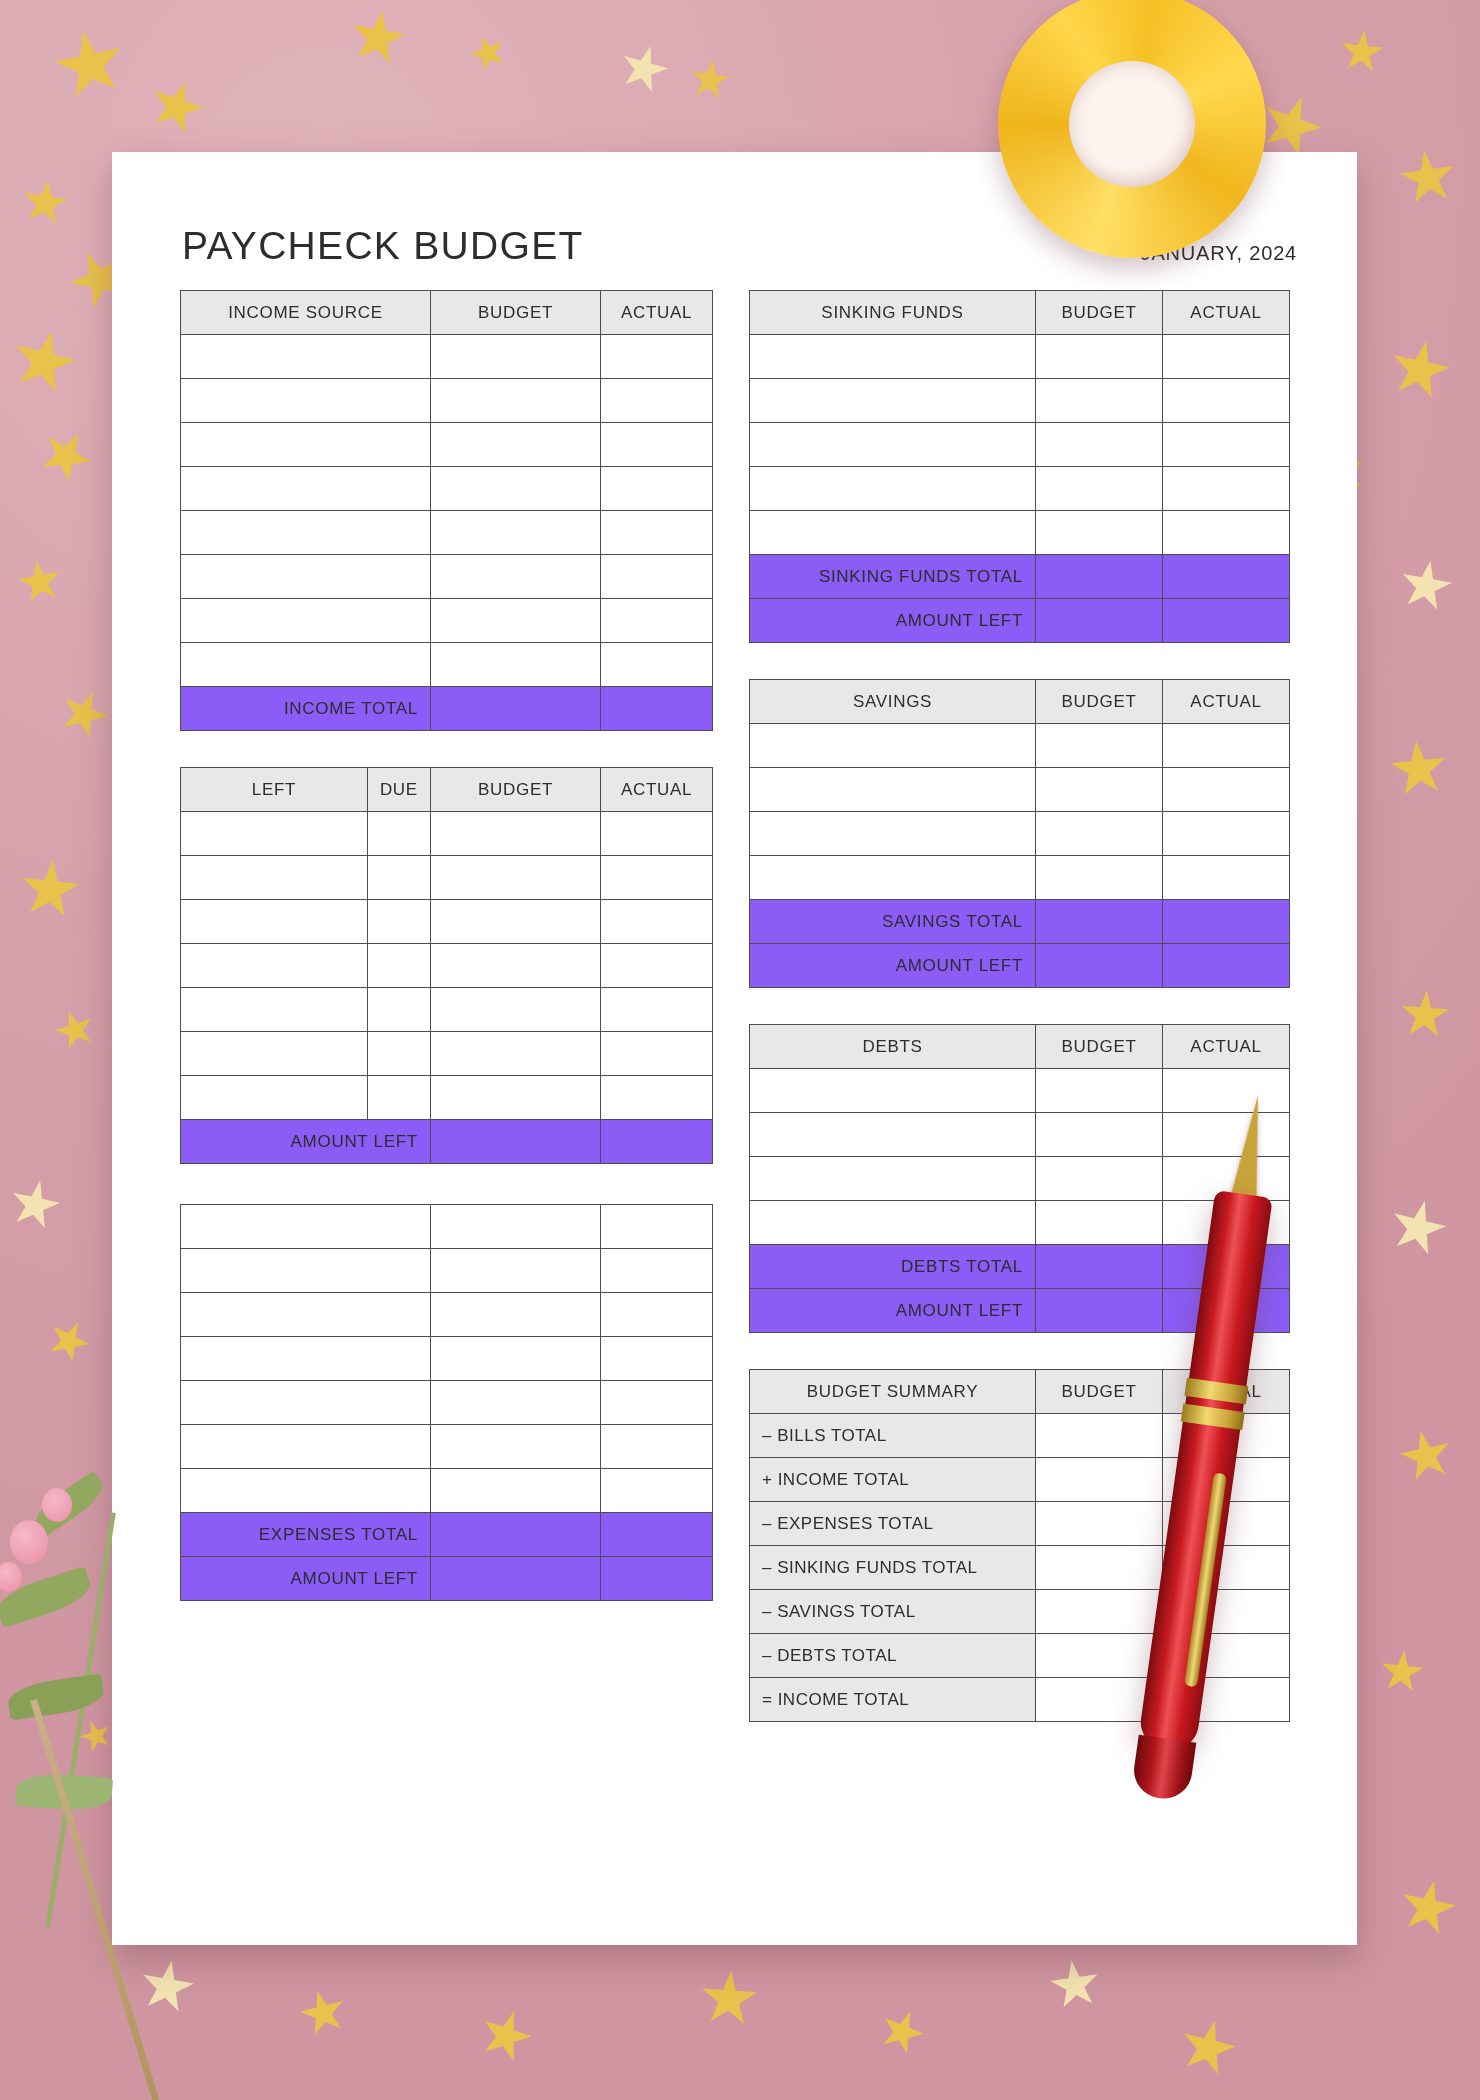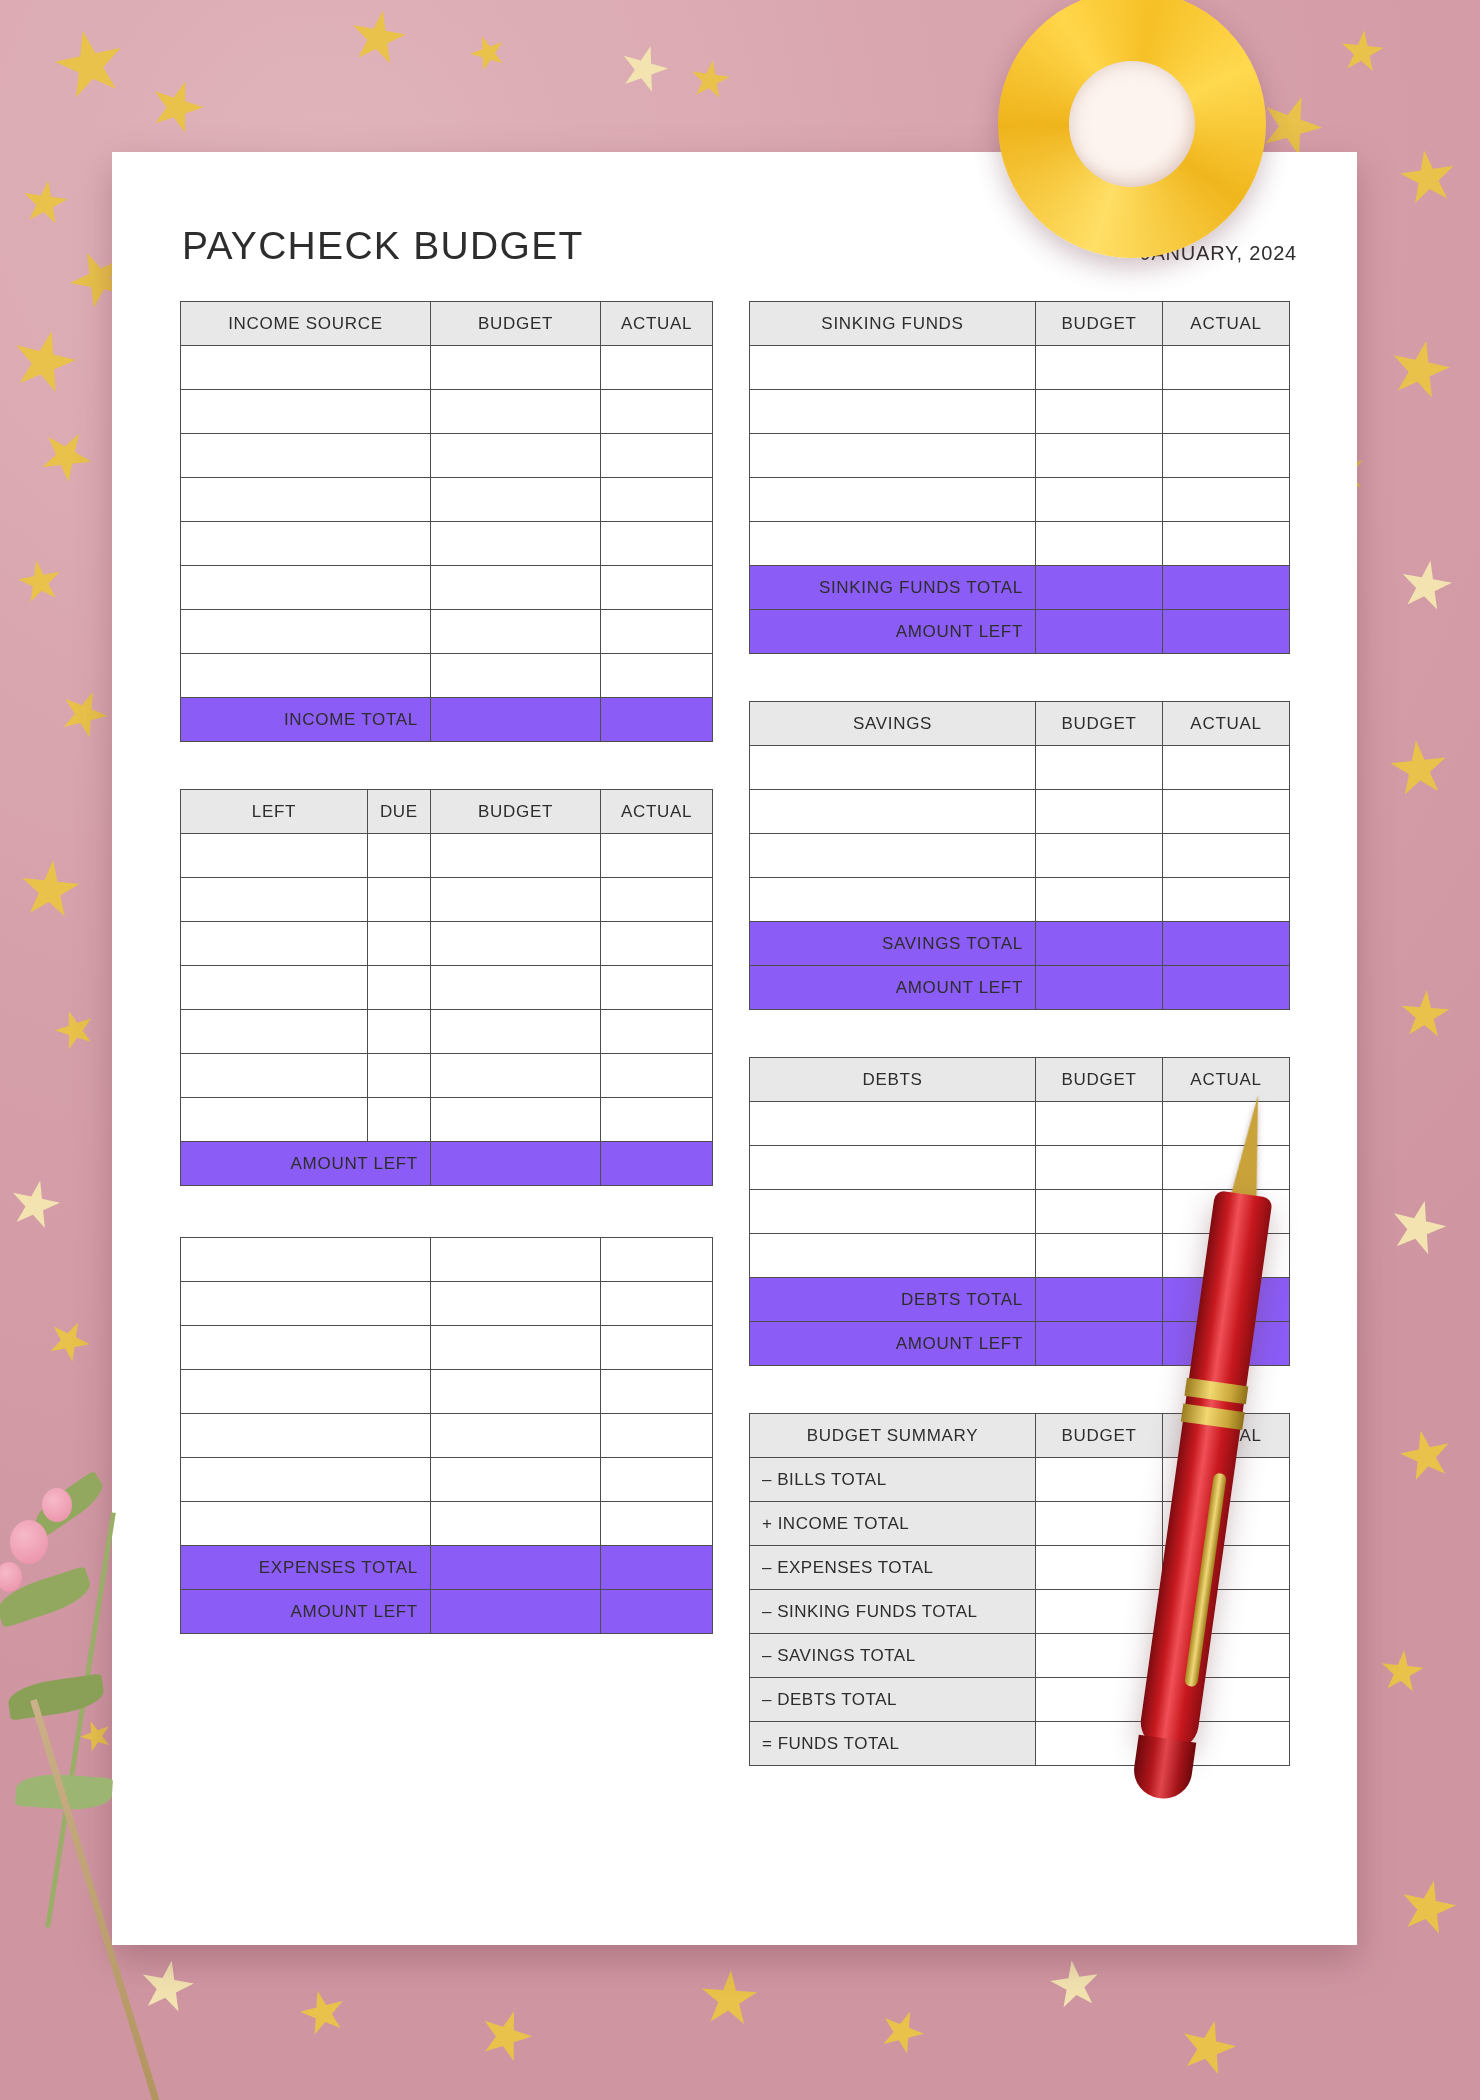--- a/index.html
+++ b/index.html
@@ -94,21 +94,20 @@
     flex-direction: column;
   }
   .col-left { width: 533px; }
   .col-right { width: 540px; }
 
   
   table.budget-table {
     border-collapse: collapse;
     width: 100%;
     table-layout: fixed;
-    margin-top: 11px;
   }
   table.budget-table td,
   table.budget-table th {
     border: 1px solid #4d4d4d;
     height: 43px;
     padding: 0;
     font-weight: 400;
     font-size: 17px;
     color: #2d2d2d;
   }
@@ -807,21 +806,21 @@
                 <td class="label">– SAVINGS TOTAL</td>
                 <td></td>
                 <td></td>
               </tr>
               <tr class="sum-row">
                 <td class="label">– DEBTS TOTAL</td>
                 <td></td>
                 <td></td>
               </tr>
               <tr class="sum-row">
-                <td class="label">= FUNDS TOTAL</td>
+                <td class="label">= INCOME TOTAL</td>
                 <td></td>
                 <td></td>
               </tr>
             </tbody>
         </table>
 
       </div>
     </div>
   </div>
 </div>

